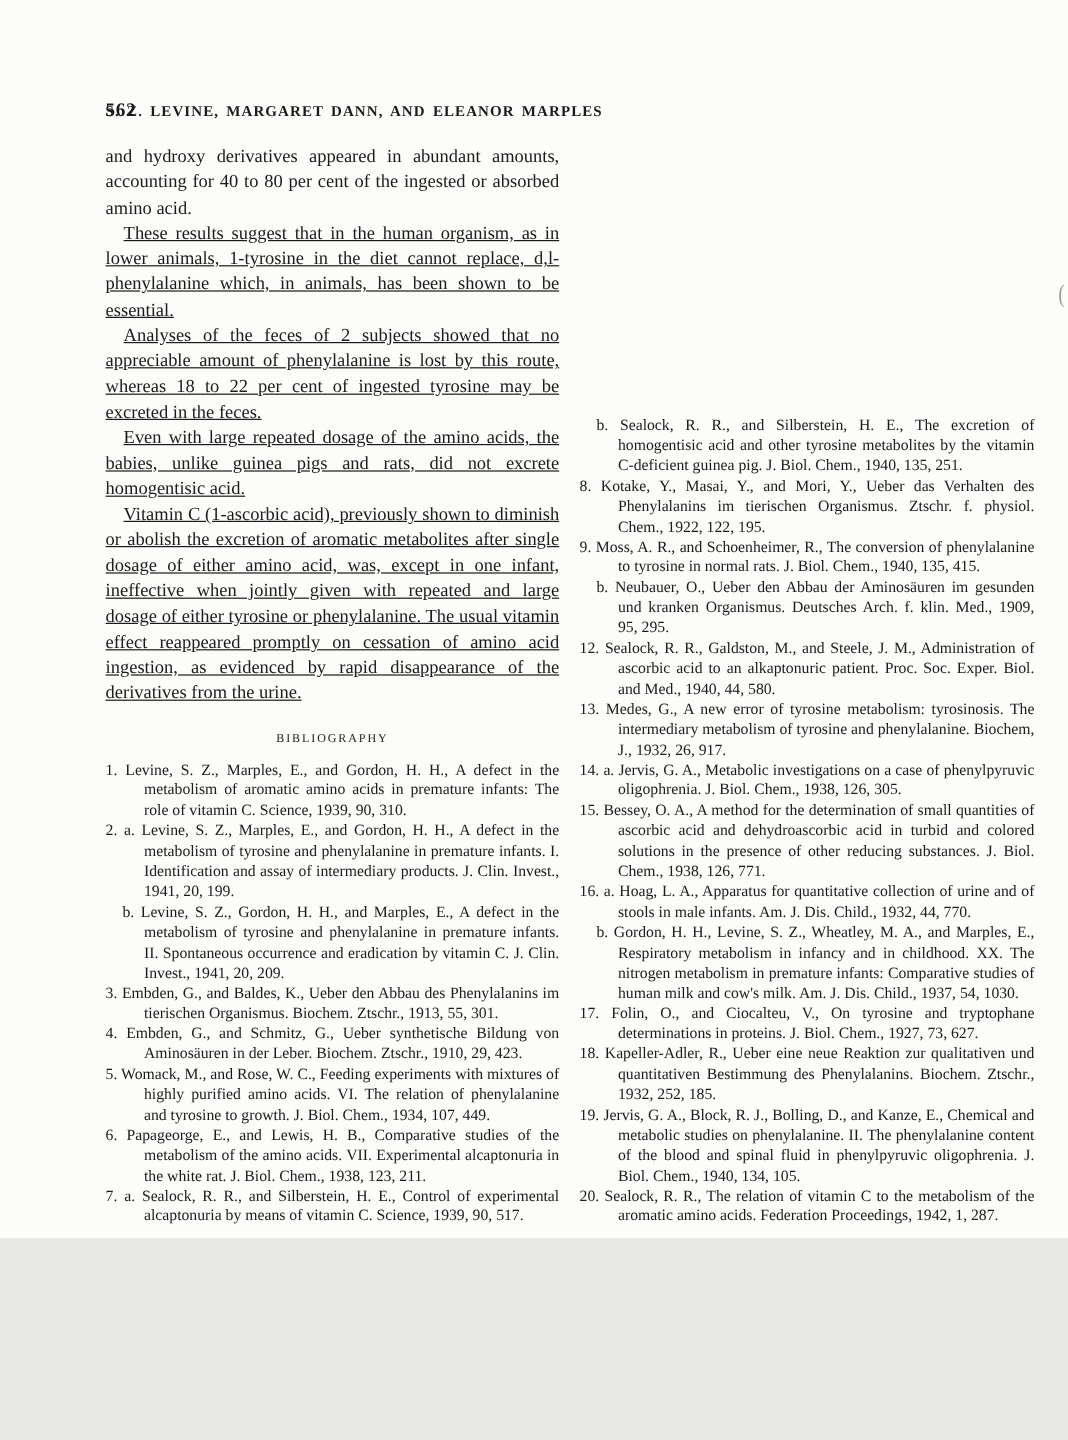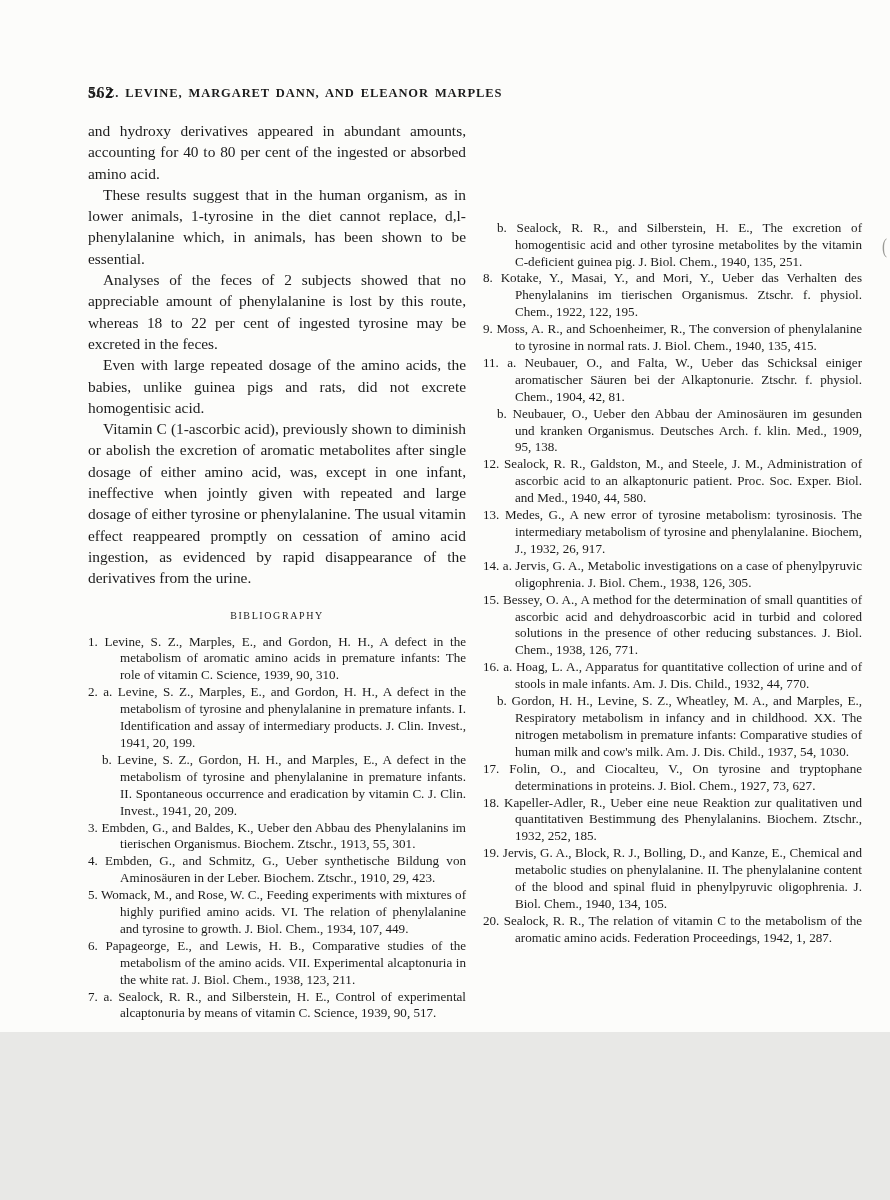--- a/index.html
+++ b/index.html
@@ -40,36 +40,36 @@
     text-align: left;
     font-size: 12.5px;
     font-weight: 700;
     letter-spacing: 0.9px;
     word-spacing: 2px;
     white-space: nowrap;
   }
   .columns {
     display: flex;
     gap: 17px;
-    align-items: center;
+    align-items: flex-end;
   }
   .col {
     box-sizing: border-box;
   }
   .col-left  { width: 378px; }
   .col-right { width: 379px; margin-top: 24px; }
 
   
   .para {
     margin: 0;
     font-size: 15.4px;
     line-height: 21.3px;
     text-align: justify;
   }
-  .para.indent { text-indent: 15px; }
+  .para.indent { text-indent: 15px; text-decoration: underline; }
 
   
   .biblio-heading {
     margin: 21px 0 13px 0;
     text-align: center;
     font-size: 10px;
     font-weight: 400;
     letter-spacing: 1.6px;
   }
   .entry {
@@ -125,22 +125,21 @@
           <p class="entry">6. Papageorge, E., and Lewis, H. B., Comparative studies of the metabolism of the amino acids.  VII. Experimental alcaptonuria in the white rat.  J. Biol. Chem., 1938, 123, 211.</p>
           <p class="entry">7. a. Sealock, R. R., and Silberstein, H. E., Control of experimental alcaptonuria by means of vitamin C. Science, 1939, 90, 517.</p>
         </div>
     </div>
 
     <div class="col col-right">
       <div>
           <p class="entry sub">b. Sealock, R. R., and Silberstein, H. E., The excretion of homogentisic acid and other tyrosine metabolites by the vitamin C-deficient guinea pig.  J. Biol. Chem., 1940, 135, 251.</p>
           <p class="entry">8. Kotake, Y., Masai, Y., and Mori, Y., Ueber das Verhalten des Phenylalanins im tierischen Organismus. Ztschr. f. physiol. Chem., 1922, 122, 195.</p>
           <p class="entry">9. Moss, A. R., and Schoenheimer, R., The conversion of phenylalanine to tyrosine in normal rats.  J. Biol. Chem., 1940, 135, 415.</p>
-          <p class="entry">11. a. Neubauer, O., and Falta, W., Ueber das Schicksal einiger aromatischer Säuren bei der Alkaptonurie. Ztschr. f. physiol. Chem., 1904, 42, 81.</p>
-          <p class="entry sub">b. Neubauer, O., Ueber den Abbau der Aminosäuren im gesunden und kranken Organismus.  Deutsches Arch. f. klin. Med., 1909, 95, 138.</p>
+          <p class="entry sub">b. Neubauer, O., Ueber den Abbau der Aminosäuren im gesunden und kranken Organismus.  Deutsches Arch. f. klin. Med., 1909, 95, 295.</p>
           <p class="entry">12. Sealock, R. R., Galdston, M., and Steele, J. M., Administration of ascorbic acid to an alkaptonuric patient.  Proc. Soc. Exper. Biol. and Med., 1940, 44, 580.</p>
           <p class="entry">13. Medes, G., A new error of tyrosine metabolism: tyrosinosis.  The intermediary metabolism of tyrosine and phenylalanine.  Biochem, J., 1932, 26, 917.</p>
           <p class="entry">14. a. Jervis, G. A., Metabolic investigations on a case of phenylpyruvic oligophrenia.  J. Biol. Chem., 1938, 126, 305.</p>
           <p class="entry">15. Bessey, O. A., A method for the determination of small quantities of ascorbic acid and dehydroascorbic acid in turbid and colored solutions in the presence of other reducing substances.  J. Biol. Chem., 1938, 126, 771.</p>
           <p class="entry">16. a. Hoag, L. A., Apparatus for quantitative collection of urine and of stools in male infants.  Am. J. Dis. Child., 1932, 44, 770.</p>
           <p class="entry sub">b. Gordon, H. H., Levine, S. Z., Wheatley, M. A., and Marples, E., Respiratory metabolism in infancy and in childhood.  XX. The nitrogen metabolism in premature infants: Comparative studies of human milk and cow's milk.  Am. J. Dis. Child., 1937, 54, 1030.</p>
           <p class="entry">17. Folin, O., and Ciocalteu, V., On tyrosine and tryptophane determinations in proteins.  J. Biol. Chem., 1927, 73, 627.</p>
           <p class="entry">18. Kapeller-Adler, R., Ueber eine neue Reaktion zur qualitativen und quantitativen Bestimmung des Phenylalanins.  Biochem.  Ztschr., 1932, 252, 185.</p>
           <p class="entry">19. Jervis, G. A., Block, R. J., Bolling, D., and Kanze, E., Chemical and metabolic studies on phenylalanine.  II. The phenylalanine content of the blood and spinal fluid in phenylpyruvic oligophrenia.  J. Biol. Chem., 1940, 134, 105.</p>
           <p class="entry">20. Sealock, R. R., The relation of vitamin C to the metabolism of the aromatic amino acids.  Federation Proceedings, 1942, 1, 287.</p>

